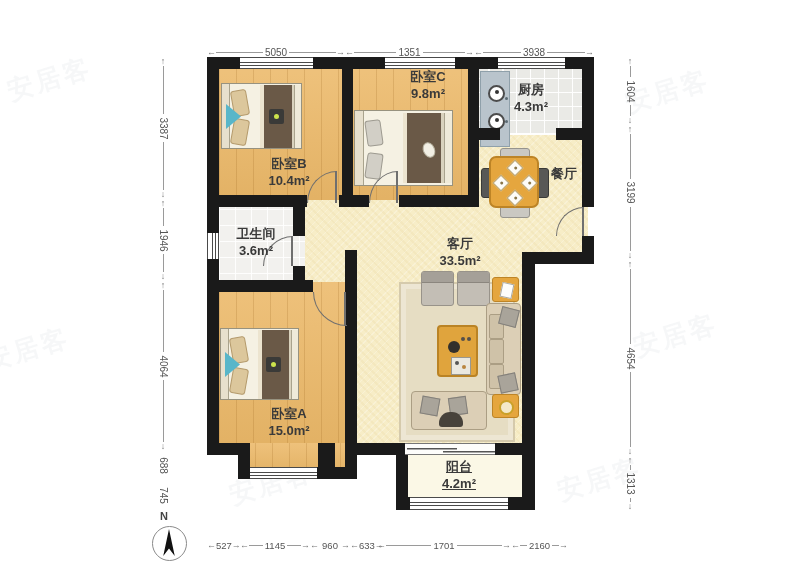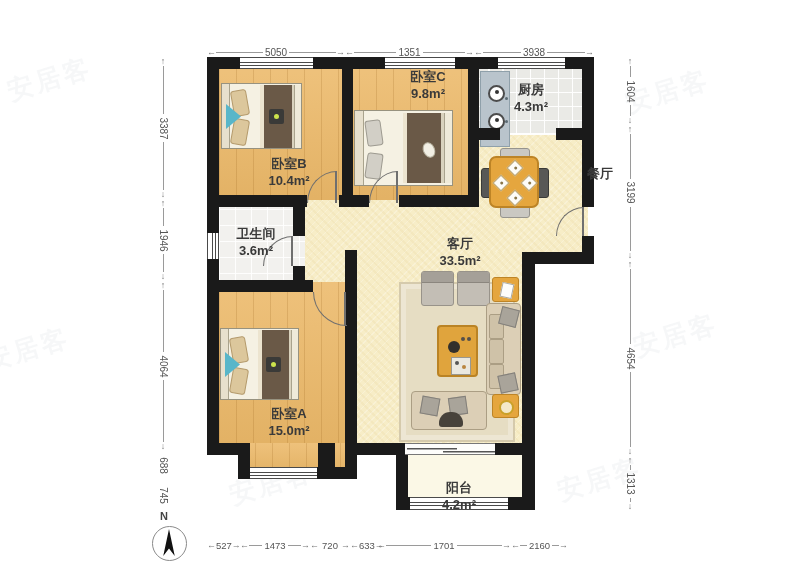--- a/index.html
+++ b/index.html
@@ -256,36 +256,36 @@
       <div class="ra">10.4m²</div>
   </div>
   <div class="room-label" style="left:428px;top:69px;">
     <div class="rn">卧室C</div>
       <div class="ra">9.8m²</div>
   </div>
   <div class="room-label" style="left:531px;top:82px;">
     <div class="rn">厨房</div>
       <div class="ra">4.3m²</div>
   </div>
-  <div class="room-label" style="left:564px;top:166px;margin-left:36px;">
+  <div class="room-label" style="left:564px;top:166px;">
     <div class="rn">餐厅</div>
   </div>
   <div class="room-label" style="left:256px;top:226px;">
     <div class="rn">卫生间</div>
       <div class="ra">3.6m²</div>
   </div>
   <div class="room-label" style="left:460px;top:236px;">
     <div class="rn">客厅</div>
       <div class="ra">33.5m²</div>
   </div>
   <div class="room-label" style="left:289px;top:406px;">
     <div class="rn">卧室A</div>
       <div class="ra">15.0m²</div>
   </div>
-  <div class="room-label" style="left:459px;top:480px;">
+  <div class="room-label" style="left:459px;top:459px;text-decoration:underline;">
     <div class="rn">阳台</div>
       <div class="ra">4.2m²</div>
   </div>
 
   <div class="dim-row" style="left:207px;top:45px;width:387px;height:14px;">
     <div class="seg" style="width:138px;">
       <span class="ar">←</span>
         <span class="ln"></span>
         <span class="dl">5050</span>
         <span class="ln"></span>
@@ -309,27 +309,27 @@
 
   <div class="dim-row" style="left:207px;top:538px;width:361px;height:14px;font-size:9.5px;">
     <div class="seg" style="width:33px;">
       <span class="ar">←</span>
         <span class="dl" style="flex:1;text-align:center;padding:0;">527</span>
         <span class="ar">→</span>
     </div>
     <div class="seg" style="width:70px;">
       <span class="ar">←</span>
         <span class="ln"></span>
-        <span class="dl">1473</span>
+        <span class="dl">1145</span>
         <span class="ln"></span>
         <span class="ar">→</span>
     </div>
     <div class="seg" style="width:40px;">
       <span class="ar">←</span>
-        <span class="dl" style="flex:1;text-align:center;padding:0;">720</span>
+        <span class="dl" style="flex:1;text-align:center;padding:0;">960</span>
         <span class="ar">→</span>
     </div>
     <div class="seg" style="width:27px;">
       <span class="ar">←</span>
         <span class="dl" style="flex:1;text-align:center;padding:0;">633</span>
         <span class="ar">→</span>
     </div>
     <div class="seg" style="width:134px;">
       <span class="ar">←</span>
         <span class="ln"></span>

